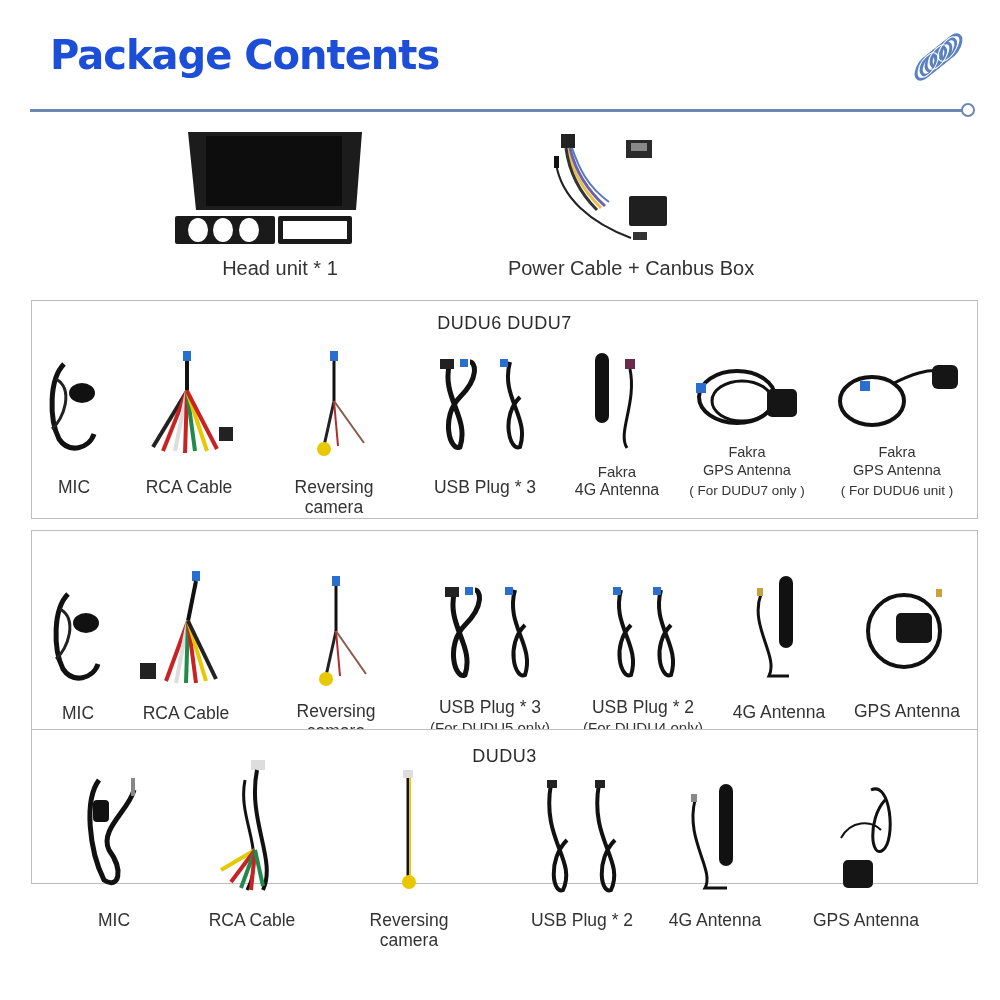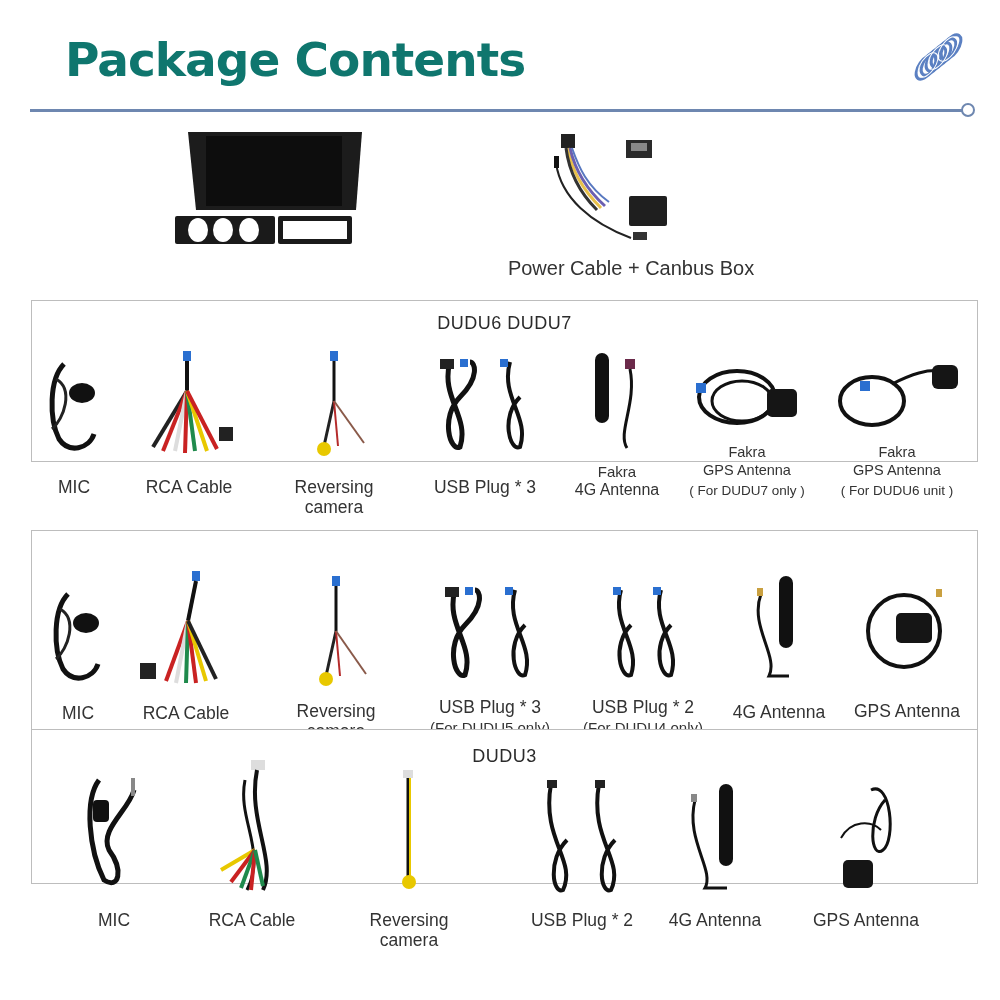--- a/index.html
+++ b/index.html
@@ -1,19 +1,19 @@
 <!DOCTYPE html>
 <html><head>
 <meta charset="utf-8">
 <style>
   * { box-sizing: border-box; margin: 0; padding: 0; }
   html, body { width: 1000px; height: 1000px; background: #ffffff; overflow: hidden; }
   body { position: relative; font-family: "Liberation Sans", "DejaVu Sans", sans-serif; color: #333; }
 
-  .title { position: absolute; left: 50px; top: 32px; font-family: "DejaVu Sans", sans-serif; font-weight: bold; font-size: 47px; letter-spacing: -1px; color: #0f766e; margin-left: 15px; }
+  .title { position: absolute; left: 50px; top: 32px; font-family: "DejaVu Sans", sans-serif; font-weight: bold; font-size: 40px; letter-spacing: -1px; color: #1d4ed8; }
   .spring-icon { position: absolute; left: 912px; top: 33px; width: 54px; height: 52px; }
   .rule { position: absolute; left: 30px; top: 109px; width: 932px; height: 3px; background: #6e87b0; }
   .rule-dot { position: absolute; left: 961px; top: 103px; width: 14px; height: 14px; border: 2px solid #6e87b0; border-radius: 50%; background: #fff; }
 
   .top-item { position: absolute; text-align: center; font-size: 20px; color: #333; }
   .top-item .cap { position: absolute; left: 0; right: 0; }
 
   .panel { position: absolute; left: 31px; width: 947px; border: 1px solid #bdbdbd; background: #fff; }
   .panel-title { position: absolute; left: 0; right: 0; text-align: center; font-size: 18px; color: #2b2b2b; letter-spacing: 0.5px; }
   .item { position: absolute; text-align: center; }
@@ -53,20 +53,21 @@
       <polygon points="18,4 192,4 186,82 26,82" fill="#1c1c1c"></polygon>
       <rect x="36" y="8" width="136" height="70" fill="#0d0d0d"></rect>
       <rect x="5" y="88" width="100" height="28" rx="2" fill="#1a1a1a"></rect>
       <ellipse cx="28" cy="102" rx="10" ry="12" fill="#fff"></ellipse>
       <ellipse cx="53" cy="102" rx="10" ry="12" fill="#fff"></ellipse>
       <ellipse cx="79" cy="102" rx="10" ry="12" fill="#fff"></ellipse>
       <rect x="108" y="88" width="74" height="28" rx="2" fill="#1a1a1a"></rect>
       <rect x="113" y="93" width="64" height="18" fill="#fff"></rect>
     </svg>
   </div>
+  <div class="cap" style="top:129px; left:-20px; right:-20px;">Head unit * 1</div>
 </div>
 
 <div class="top-item" style="left:481px; top:128px; width:300px; height:160px;">
   <div style="position:absolute; left:70px; top:0;">
     <svg width="160" height="120" viewBox="0 0 160 120">
       <rect x="10" y="6" width="14" height="14" fill="#222"></rect>
       <path d="M17 20 C20 40 30 60 50 80" stroke="#e8c04a" stroke-width="3" fill="none"></path>
       <path d="M19 20 C24 42 34 60 54 78" stroke="#6b5fb0" stroke-width="3" fill="none"></path>
       <path d="M15 20 C18 44 28 64 46 82" stroke="#333" stroke-width="3" fill="none"></path>
       <path d="M21 20 C28 40 36 58 58 74" stroke="#5878c0" stroke-width="2" fill="none"></path>
@@ -74,21 +75,21 @@
       <rect x="80" y="15" width="16" height="8" fill="#888"></rect>
       <rect x="78" y="68" width="38" height="30" rx="2" fill="#1f1f1f"></rect>
       <path d="M5 35 C10 70 40 95 80 110" stroke="#222" stroke-width="2" fill="none"></path>
       <rect x="3" y="28" width="5" height="12" fill="#111"></rect>
       <rect x="82" y="104" width="14" height="8" fill="#333"></rect>
     </svg>
   </div>
   <div class="cap" style="top:129px;">Power Cable + Canbus Box</div>
 </div>
 
-<div class="panel" style="top:300px; height:162px;">
+<div class="panel" style="top:300px; height:219px;">
   <div class="panel-title" style="top:12px;">DUDU6  DUDU7</div>
 
   <div class="item" style="left:12px; top:50px; width:60px; height:160px;">
     <div class="pic" style="top:8px;">
       <svg width="60" height="100" viewBox="0 0 60 100">
           <path d="M20 5 C5 20 5 60 15 80 C25 95 45 90 50 75" stroke="#111" stroke-width="5" fill="none"></path>
           <ellipse cx="38" cy="34" rx="13" ry="10" fill="#111"></ellipse>
           <path d="M12 20 C30 30 20 60 8 70" stroke="#222" stroke-width="3" fill="none"></path>
         </svg>
     </div>

